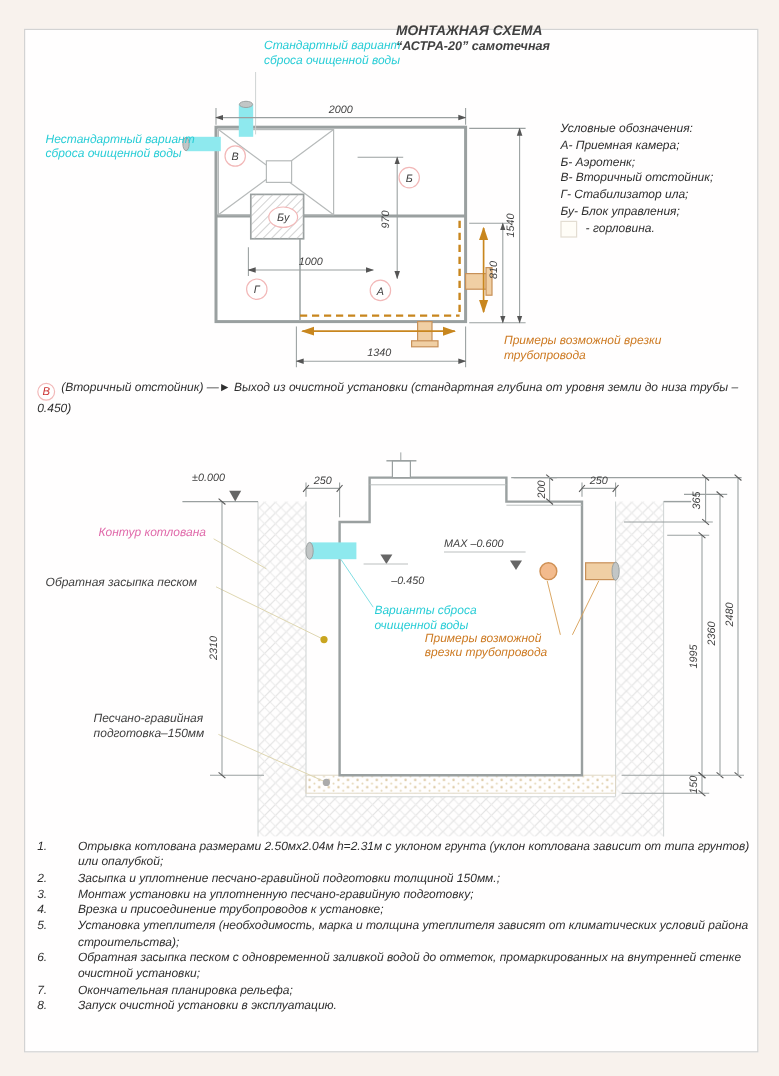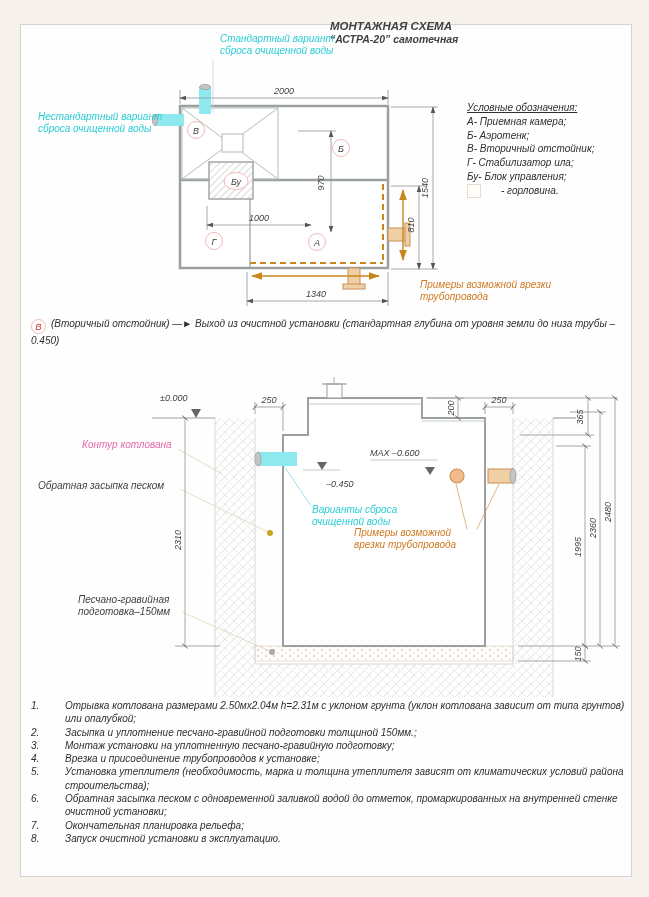--- a/index.html
+++ b/index.html
@@ -30,22 +30,22 @@
   }
   .abs{position:absolute;}
   .lbl{font-size:10px;line-height:12px;font-style:italic;white-space:nowrap;}
   .cyan{color:var(--cyan);}
   .orange{color:var(--orange);}
   .pink{color:var(--pink);}
   .title-block{left:330px;top:19px;width:195px;text-align:left;font-style:italic;color:#404040;}
   .title-block .t1{font-size:11.5px;font-weight:bold;line-height:14px;}
   .title-block .t2{font-size:10.5px;font-weight:bold;line-height:13px;}
   .legend{left:467px;top:101px;font-size:10px;font-style:italic;line-height:13.8px;color:#2f2f2f;}
-  .legend .legend-title{text-decoration:underline;}
-  .legend-neck{display:flex;align-items:center;gap:20px;}
+  .legend .legend-title{}
+  .legend-neck{display:flex;align-items:center;gap:7px;}
   .neck-square{width:14px;height:14px;border:1px solid #e3ddd2;background:#fffdf7;display:inline-block;}
   .notes{left:31px;top:317px;width:606px;font-size:10px;font-style:italic;line-height:13.8px;color:#2f2f2f;}
   .note{margin-bottom:1px;}
   .cmark{
     display:inline-flex;align-items:center;justify-content:center;
     width:15px;height:15px;border-radius:50%;border:1px solid var(--red-ring);
     color:var(--red);font-size:9.5px;margin-right:5px;vertical-align:-3px;background:#fff;
   }
   .worder{left:31px;top:699px;width:601px;font-size:10px;font-style:italic;line-height:13.3px;color:#2f2f2f;}
   .worder-title{text-decoration:underline;margin-bottom:5px;}

